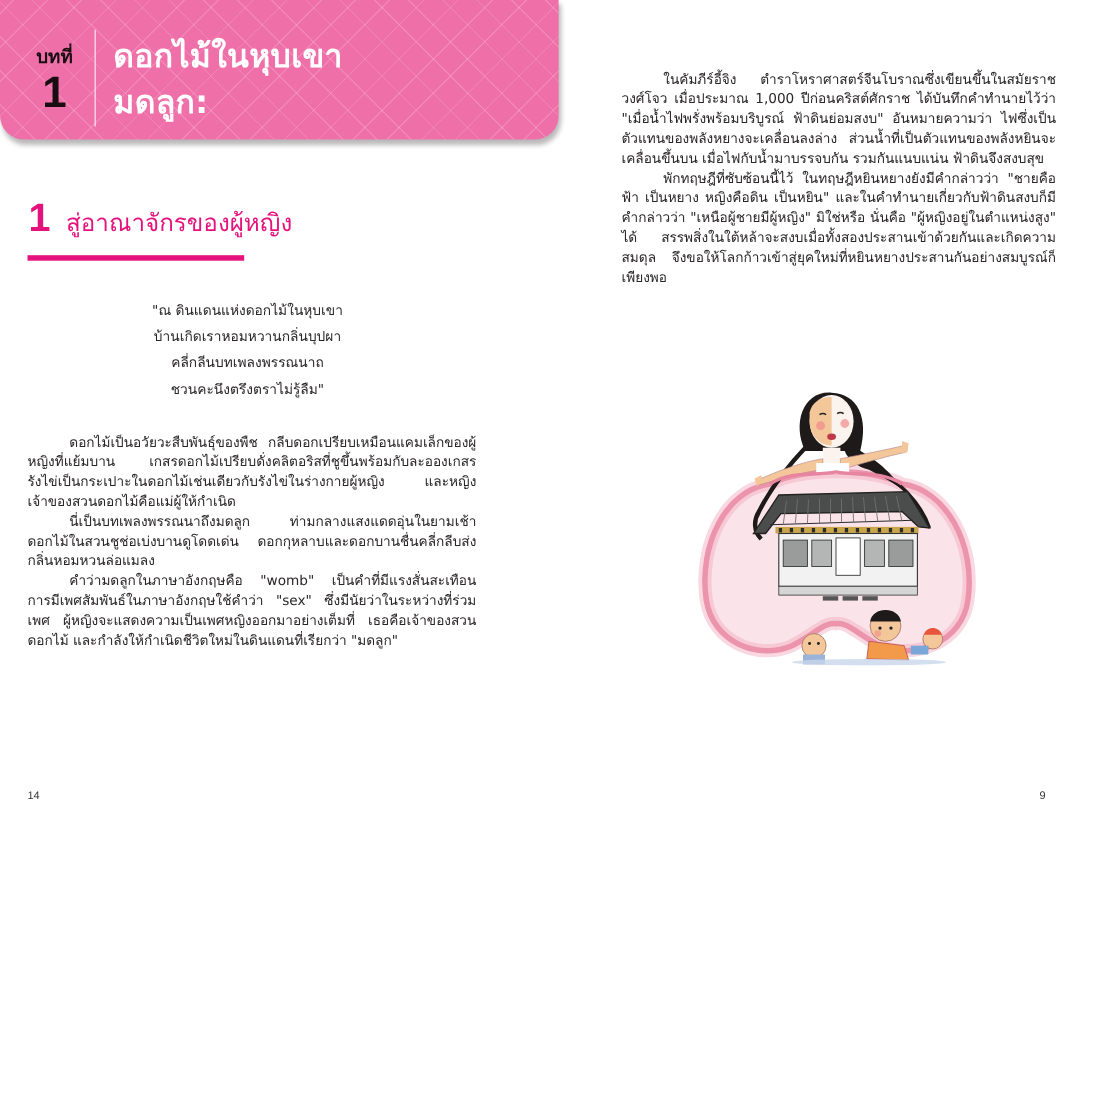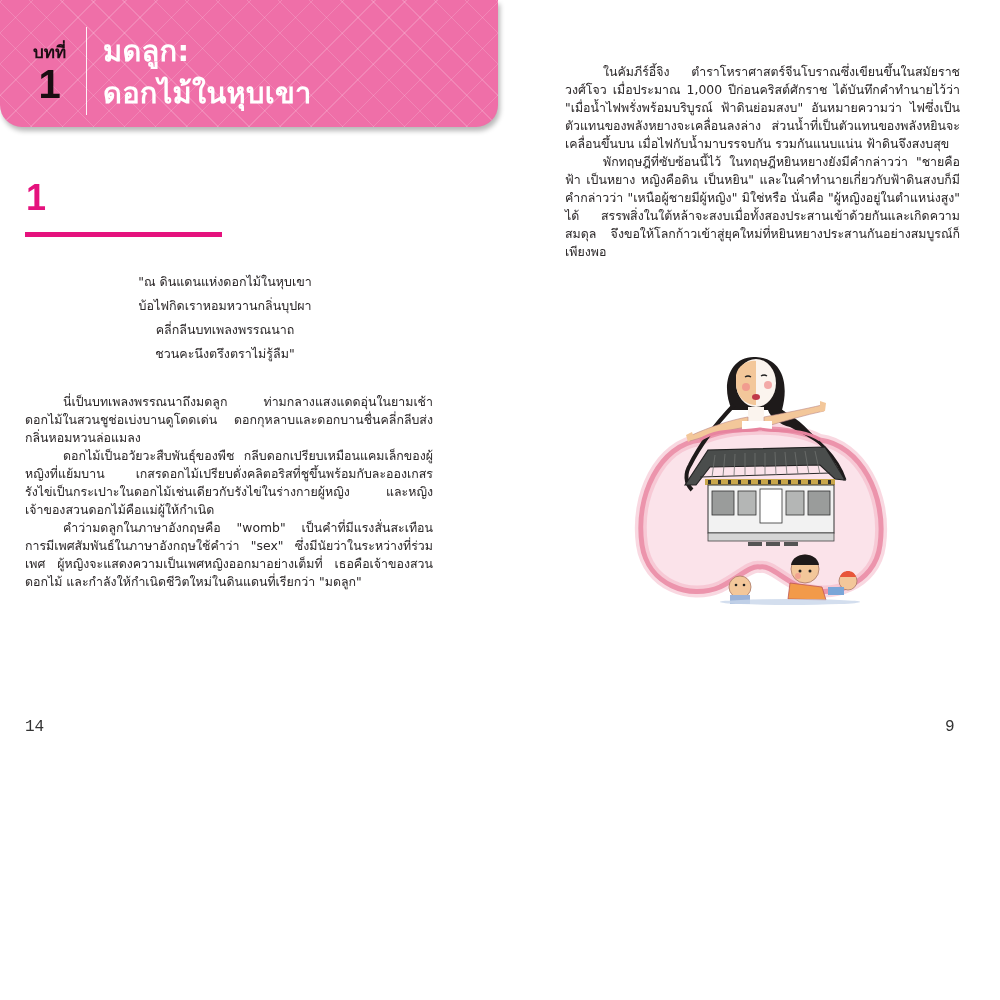--- a/index.html
+++ b/index.html
@@ -22,20 +22,21 @@
       left: 0;
       top: 0;
       width: 498px;
       height: 127px;
       background-color: #ef6fa8;
       background-image:
         repeating-linear-gradient(45deg, rgba(255,255,255,0.16) 0px, rgba(255,255,255,0.16) 1px, transparent 1px, transparent 22px),
         repeating-linear-gradient(-45deg, rgba(255,255,255,0.16) 0px, rgba(255,255,255,0.16) 1px, transparent 1px, transparent 22px);
       border-radius: 0 0 22px 22px;
       box-shadow: 2px 4px 5px rgba(0,0,0,0.28);
+      padding-left: 10px;
     }
     .chapter-label {
       position: absolute;
       left: 22px;
       top: 42px;
       width: 55px;
       text-align: center;
       color: #1a0d12;
     }
     .chapter-label .word {
@@ -144,57 +145,58 @@
       left: 630px;
       top: 355px;
       width: 260px;
       height: 250px;
     }
 
     
     .page-number {
       position: absolute;
       top: 718px;
-      font-family: Liberation Mono, monospace;
-      font-size: 16px;
+      font-family: Liberation Sans, sans-serif;
+      font-size: 10px;
       color: #333;
     }
     .page-left { left: 25px; }
     .page-right { left: 945px; }
   </style>
 </head>
 <body>
 
 <div class="chapter-header">
   <div class="chapter-label">
     <span class="word">บทที่</span>
     <span class="num">1</span>
   </div>
   <div class="chapter-divider"></div>
   <div class="chapter-title">
+    <span>ดอกไม้ในหุบเขา</span>
     <span>มดลูก:</span>
-    <span>ดอกไม้ในหุบเขา</span>
   </div>
 </div>
 
 <div class="section-heading">
   <span class="num">1</span>
+  <span class="text">สู่อาณาจักรของผู้หญิง</span>
 </div>
 <div class="section-underline"></div>
 
 <div class="poem">
   <span>"ณ ดินแดนแห่งดอกไม้ในหุบเขา</span>
-  <span>บ้อไฟกิดเราหอมหวานกลิ่นบุปผา</span>
+  <span>บ้านเกิดเราหอมหวานกลิ่นบุปผา</span>
   <span>คลี่กลีนบทเพลงพรรณนาถ</span>
   <span>ชวนคะนึงตรึงตราไม่รู้ลืม"</span>
 </div>
 
 <div class="body-text left-body">
+  <p>ดอกไม้เป็นอวัยวะสืบพันธุ์ของพืช กลีบดอกเปรียบเหมือนแคมเล็กของผู้หญิงที่แย้มบาน เกสรดอกไม้เปรียบดั่งคลิตอริสที่ชูขึ้นพร้อมกับละอองเกสร รังไข่เป็นกระเปาะในดอกไม้เช่นเดียวกับรังไข่ในร่างกายผู้หญิง และหญิงเจ้าของสวนดอกไม้คือแม่ผู้ให้กำเนิด</p>
   <p>นี่เป็นบทเพลงพรรณนาถึงมดลูก ท่ามกลางแสงแดดอุ่นในยามเช้า ดอกไม้ในสวนชูช่อเบ่งบานดูโดดเด่น ดอกกุหลาบและดอกบานชื่นคลี่กลีบส่งกลิ่นหอมหวนล่อแมลง</p>
-  <p>ดอกไม้เป็นอวัยวะสืบพันธุ์ของพืช กลีบดอกเปรียบเหมือนแคมเล็กของผู้หญิงที่แย้มบาน เกสรดอกไม้เปรียบดั่งคลิตอริสที่ชูขึ้นพร้อมกับละอองเกสร รังไข่เป็นกระเปาะในดอกไม้เช่นเดียวกับรังไข่ในร่างกายผู้หญิง และหญิงเจ้าของสวนดอกไม้คือแม่ผู้ให้กำเนิด</p>
   <p>คำว่ามดลูกในภาษาอังกฤษคือ "womb" เป็นคำที่มีแรงสั่นสะเทือน การมีเพศสัมพันธ์ในภาษาอังกฤษใช้คำว่า "sex" ซึ่งมีนัยว่าในระหว่างที่ร่วมเพศ ผู้หญิงจะแสดงความเป็นเพศหญิงออกมาอย่างเต็มที่ เธอคือเจ้าของสวนดอกไม้ และกำลังให้กำเนิดชีวิตใหม่ในดินแดนที่เรียกว่า "มดลูก"</p>
 </div>
 
 <div class="body-text right-body">
   <p>ในคัมภีร์อี้จิง ตำราโหราศาสตร์จีนโบราณซึ่งเขียนขึ้นในสมัยราชวงศ์โจว เมื่อประมาณ 1,000 ปีก่อนคริสต์ศักราช ได้บันทึกคำทำนายไว้ว่า "เมื่อน้ำไฟพรั่งพร้อมบริบูรณ์ ฟ้าดินย่อมสงบ" อันหมายความว่า ไฟซึ่งเป็นตัวแทนของพลังหยางจะเคลื่อนลงล่าง ส่วนน้ำที่เป็นตัวแทนของพลังหยินจะเคลื่อนขึ้นบน เมื่อไฟกับน้ำมาบรรจบกัน รวมกันแนบแน่น ฟ้าดินจึงสงบสุข</p>
   <p>พักทฤษฎีที่ซับซ้อนนี้ไว้ ในทฤษฎีหยินหยางยังมีคำกล่าวว่า "ชายคือฟ้า เป็นหยาง  หญิงคือดิน เป็นหยิน" และในคำทำนายเกี่ยวกับฟ้าดินสงบก็มีคำกล่าวว่า "เหนือผู้ชายมีผู้หญิง" มิใช่หรือ นั่นคือ "ผู้หญิงอยู่ในตำแหน่งสูง" ได้ สรรพสิ่งในใต้หล้าจะสงบเมื่อทั้งสองประสานเข้าด้วยกันและเกิดความสมดุล จึงขอให้โลกก้าวเข้าสู่ยุคใหม่ที่หยินหยางประสานกันอย่างสมบูรณ์ก็เพียงพอ</p>
 </div>
 
 <div class="illustration">
   <svg width="260" height="250" viewBox="0 0 260 250" xmlns="http://www.w3.org/2000/svg">

